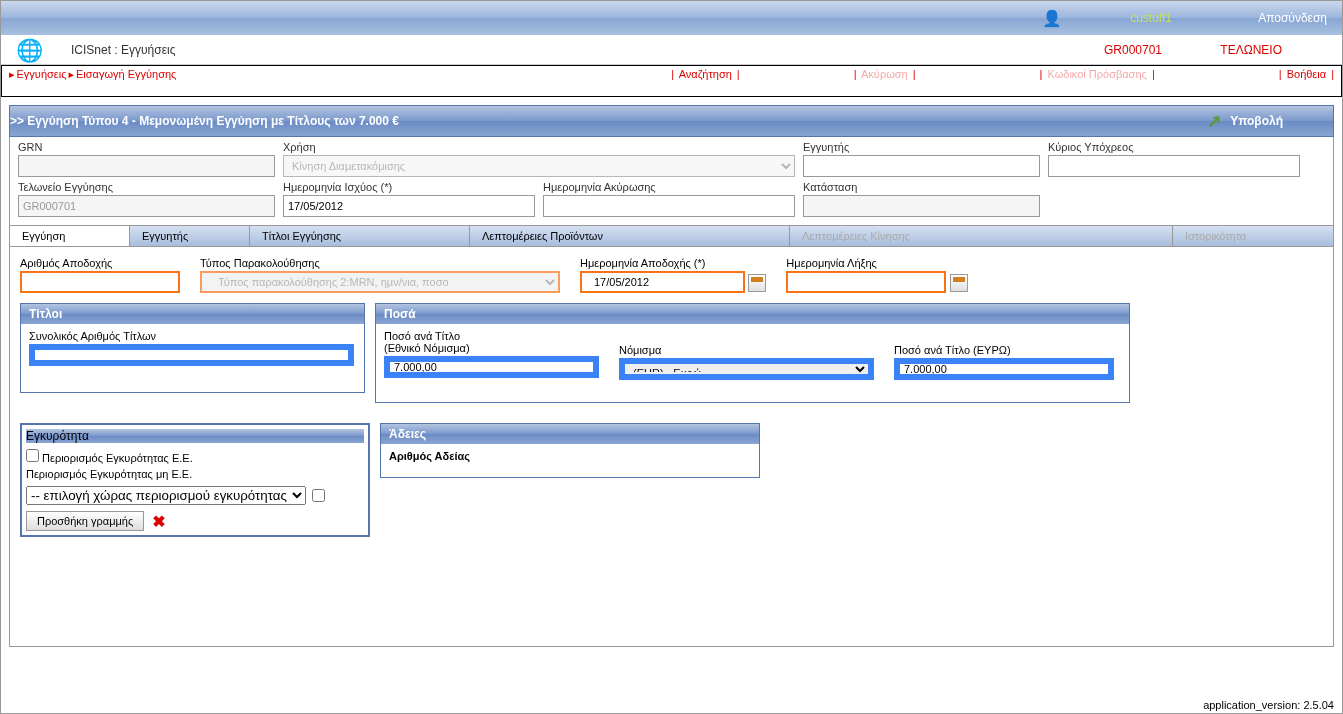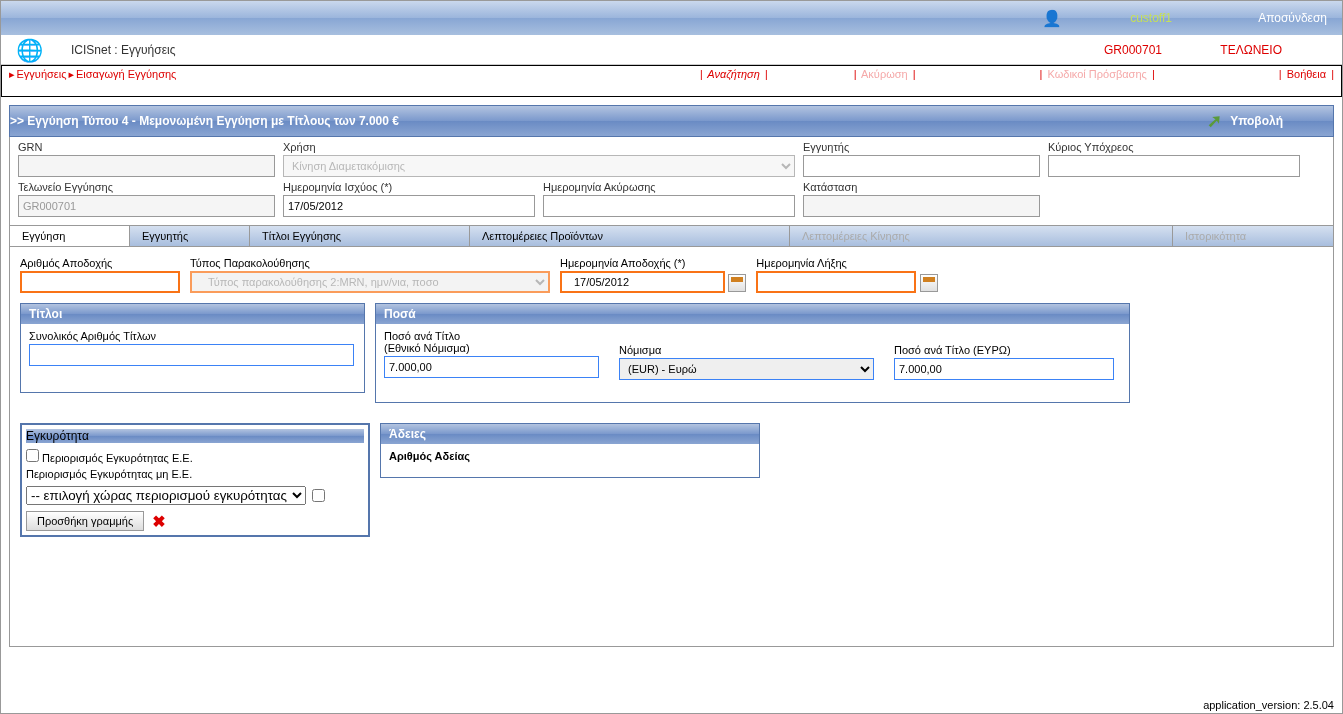--- a/index.html
+++ b/index.html
@@ -40,33 +40,33 @@
 
 .tabs { display: flex; border: 1px solid #999; border-top: none; background: linear-gradient(to bottom, #d5e0f0, #a8bede); }
 .tab { padding: 4px 12px; font-size: 11px; border-right: 1px solid #999; cursor: pointer; min-width: 120px; }
 .tab.active { background: #fff; }
 .tab.disabled { color: #aaa; cursor: default; }
 .tab.wide { flex: 1; }
 .tab.last { border-right: none; }
 
 .tab-content { border: 1px solid #999; border-top: none; padding: 10px; min-height: 400px; }
 
-.inner-row { display: flex; gap: 10px; margin-bottom: 10px; }
+.inner-row { display: flex; gap: 20px; margin-bottom: 10px; }
 .inner-field { }
 .inner-field label { display: block; font-size: 11px; margin-bottom: 2px; }
 .inner-field input, .inner-field select { height: 22px; border: 2px solid #f97316; padding: 2px 12px; font-size: 11px; }
 .inner-field .cal { display: inline-block; width: 18px; height: 18px; background: linear-gradient(to bottom, #fff, #e0e0e0); border: 1px solid #999; vertical-align: middle; cursor: pointer; position: relative; }
 .inner-field .cal::after { content: ""; position: absolute; top: 2px; left: 2px; right: 2px; height: 5px; background: #d08020; }
 
 .panels-row { display: flex; gap: 10px; margin-bottom: 10px; }
 .sub-panel { border: 1px solid #5576ac; }
 .sub-panel .sp-header { background: linear-gradient(to bottom, #b3c4e0 0%, #7a98cc 50%, #6a8bc4 51%, #8aa5d2 100%); color: #fff; font-weight: bold; padding: 3px 8px; font-size: 12px; }
 .sub-panel .sp-body { padding: 6px 8px; }
 .sp-field label { display: block; font-size: 11px; margin-bottom: 2px; }
-.sp-field input, .sp-field select { height: 22px; border: 1px solid #3b82f6; padding: 2px 4px; font-size: 11px; }
+.sp-field input, .sp-field select { height: 22px; border: 6px solid #3b82f6; padding: 2px 4px; font-size: 11px; }
 
 .validity-box { border: 2px solid #5576ac; padding: 4px; width: 350px; }
 .validity-box .sp-header { margin-bottom: 6px; }
 .validity-box .chk-row { margin: 4px 0; font-size: 11px; }
 .validity-box .sel-row { display: flex; align-items: center; gap: 6px; margin: 6px 0; }
 .validity-box select { width: 280px; }
 .validity-box .btn-row { display: flex; align-items: center; gap: 8px; margin-top: 6px; }
 .validity-box button { background: linear-gradient(to bottom, #fff, #ddd); border: 1px solid #999; padding: 3px 10px; font-size: 11px; cursor: pointer; }
 .validity-box .del-icon { color: #d00; font-size: 16px; cursor: pointer; font-weight: bold; }
 
@@ -89,21 +89,21 @@
     <span class="title">ICISnet : Εγγυήσεις</span>
     <span class="code">GR000701</span>
     <span class="office">ΤΕΛΩΝΕΙΟ</span>
   </div>
 
   <div class="breadcrumb-row">
     <div class="bc">
       <span class="arrow">▸</span><span>Εγγυήσεις</span><span class="arrow">▸</span><span>Εισαγωγή Εγγύησης</span>
     </div>
     <div class="links">
-      <span style="margin-right:82px;font-style:italic;"><span class="sep">|</span> <span>Αναζήτηση</span> <span class="sep">|</span></span>
+      <span style="margin-right:110px;"><span class="sep">|</span> <span>Αναζήτηση</span> <span class="sep">|</span></span>
       <span style="margin-right:120px;" class="disabled"><span class="sep">|</span> <span>Ακύρωση</span> <span class="sep">|</span></span>
       <span style="margin-right:120px;" class="disabled"><span class="sep">|</span> <span>Κωδικοί Πρόσβασης</span> <span class="sep">|</span></span>
       <span><span class="sep">|</span> <span>Βοήθεια</span> <span class="sep">|</span></span>
     </div>
   </div>
 
   <div class="content">
     <div class="panel-header">
       <span>&gt;&gt; Εγγύηση Τύπου 4 - Μεμονωμένη Εγγύηση με Τίτλους των 7.000 €</span>
       <span class="submit">

